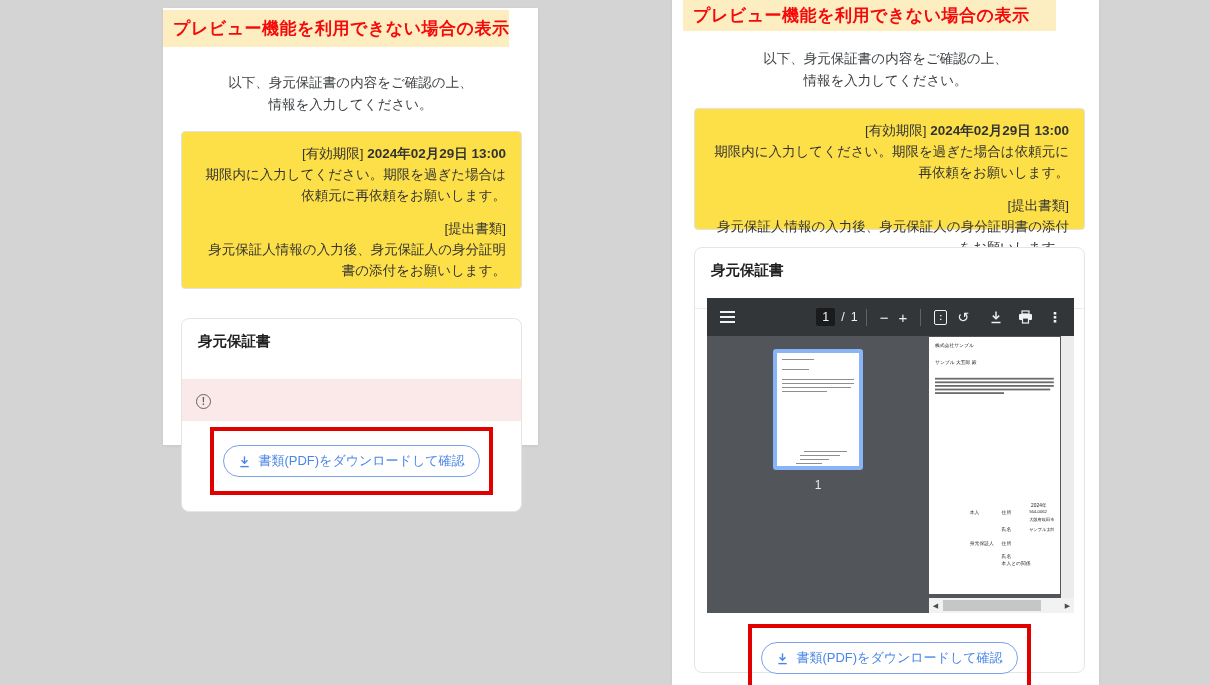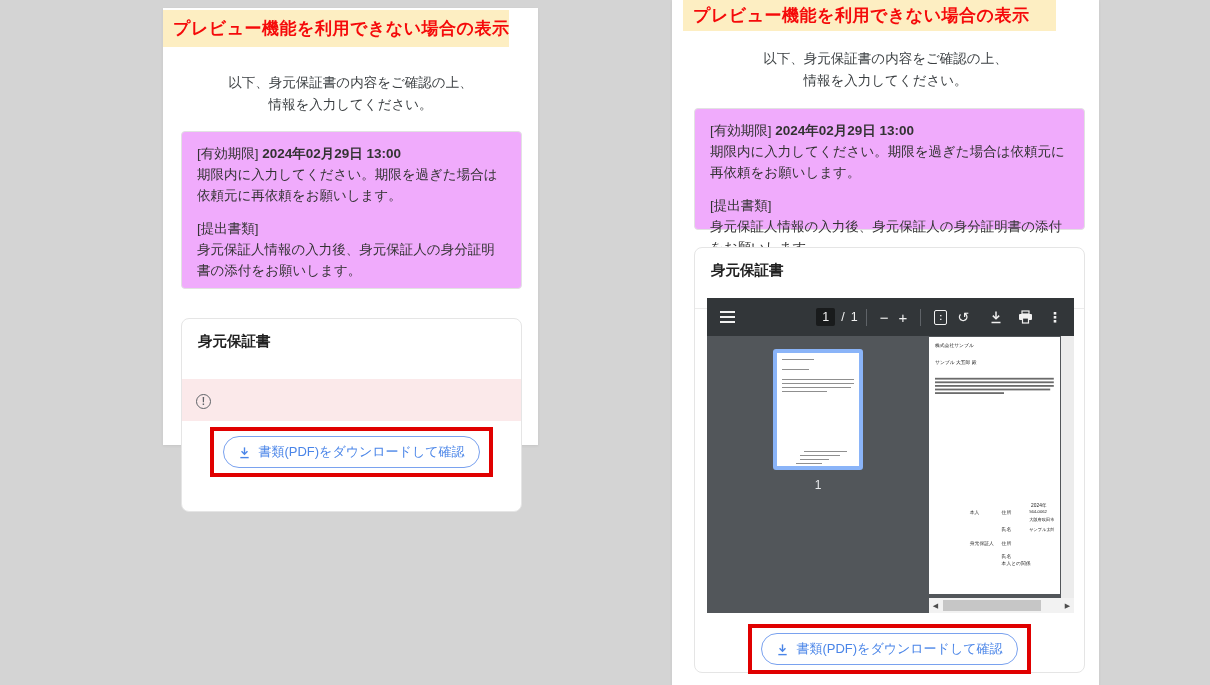--- a/index.html
+++ b/index.html
@@ -13,42 +13,42 @@
   .banner { position:absolute; background:#fdeec2; color:#f50a0a; font-weight:bold;
             font-size:17px; display:flex; align-items:center; padding:0 10px; letter-spacing:.5px; white-space:nowrap; }
   .left  .banner { left:0;    top:2px; width:346px; height:37px; }
   .right .banner { left:11px; top:0;   width:373px; height:31px; }
 
   .instruction { position:absolute; left:0; right:0; text-align:center; font-size:13.5px;
                  line-height:1.65; color:#3c4043; }
   .left  .instruction { top:64px; }
   .right .instruction { top:48px; }
 
-  .info-box { position:absolute; background:#f0abfc; border:1px solid #e2e2e2; border-radius:4px;
-              font-size:13.5px; line-height:1.55; color:#333; padding:12px 15px; }
+  .info-box { position:absolute; background:#fde047; border:1px solid #e2e2e2; border-radius:4px;
+              font-size:13.5px; line-height:1.55; color:#333; padding:12px 15px;text-align:right; }
   .left  .info-box { left:18px; top:123px; width:341px; height:158px; }
   .right .info-box { left:22px; top:108px; width:391px; height:122px; }
   .info-gap { height:12px; }
 
   .card { position:absolute; background:#fff; border:1px solid #e5e5e5; border-radius:8px; }
   .left  .card { left:18px; top:310px; width:341px; height:194px; }
   .right .card { left:22px; top:247px; width:391px; height:426px; }
   .card-header { font-size:14.5px; font-weight:bold; color:#222; padding:13px 16px 28px; }
   .right .card-header { border-bottom:1px solid #ececec; }
 
   .warning { background:#fbe9ea; padding:12px 14px; display:flex; gap:8px;
              font-size:13.5px; line-height:1.6; color:#3c4043; }
   .warn-icon { flex:0 0 auto; width:15px; height:15px; border:1.5px solid #5f6368; border-radius:50%;
                color:#5f6368; font-size:10px; font-weight:bold; display:flex; align-items:center;
                justify-content:center; margin-top:3px; }
 
   .btn-row { display:flex; justify-content:center; }
   .left  .btn-row { margin-top:6px; }
   .right .btn-row { position:absolute; left:0; right:0; top:376px; }
-  .annotation { border:4px solid #e00000; padding:5px 9px; background:transparent; }
+  .annotation { border:4px solid #e00000; padding:14px 9px; background:transparent; }
   .dl-btn { display:inline-flex; align-items:center; gap:7px; background:#fff; border:1px solid #7aa2ef;
             border-radius:16px; color:#4a85e8; font-size:13px; padding:6px 14px; cursor:pointer;
             font-family:inherit; white-space:nowrap; }
 
   
   .viewer { position:absolute; left:12px; top:50px; width:367px; height:315px; background:#52565a; }
   .toolbar { height:38px; background:#323639; display:flex; align-items:center; color:#f1f1f1; font-size:12.5px; }
   .ham { margin-left:13px; display:flex; flex-direction:column; gap:3px; cursor:pointer; }
   .ham i { display:block; width:15px; height:2px; background:#f1f1f1; }
   .tb-spacer { flex:1; }

